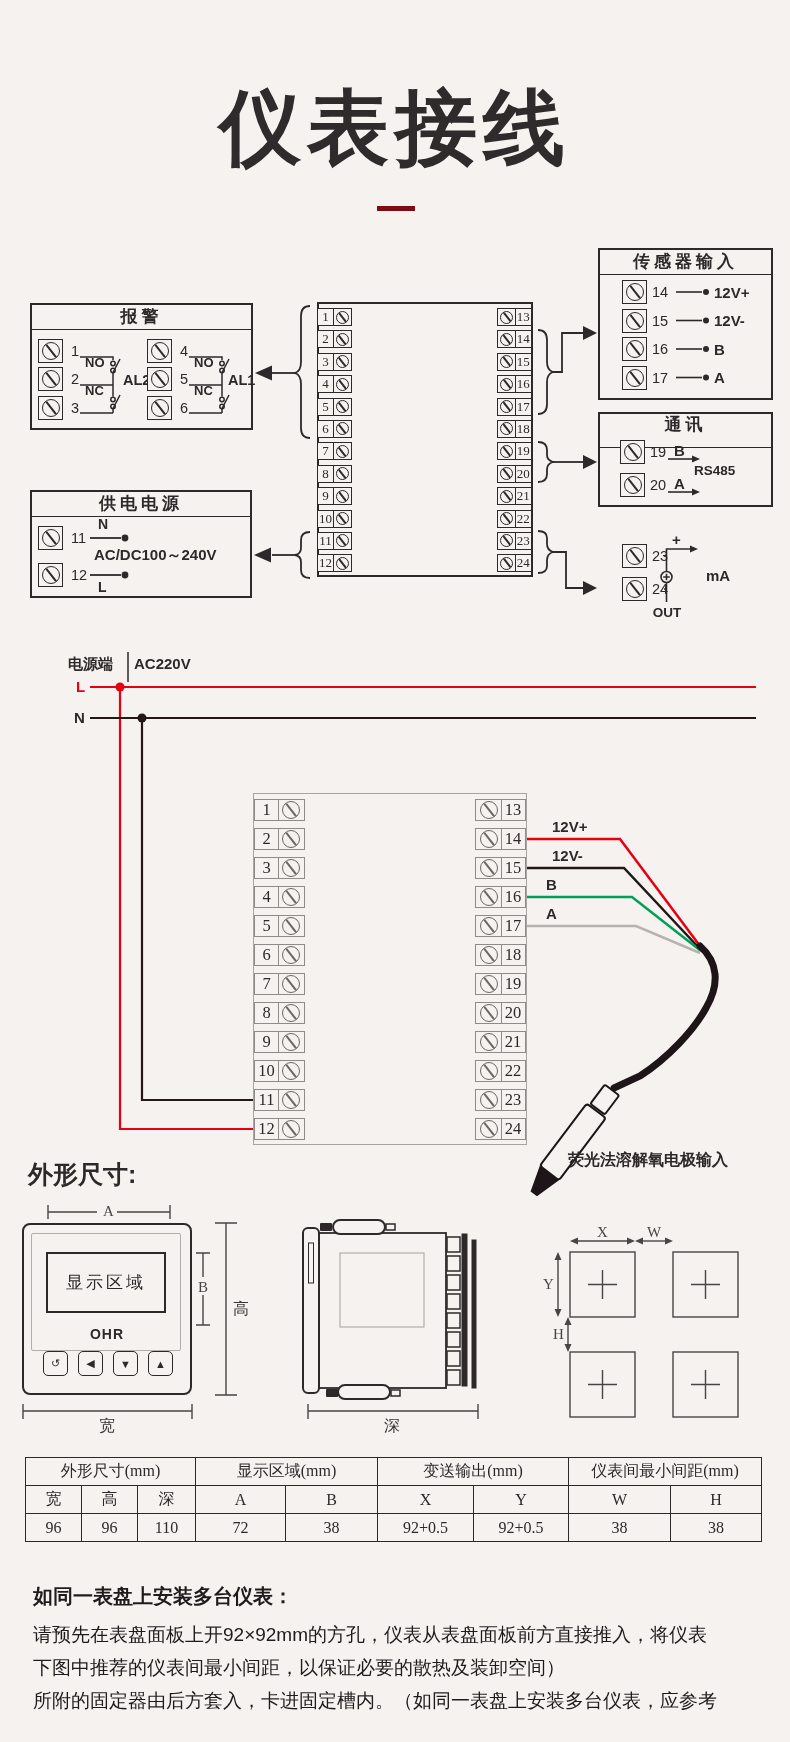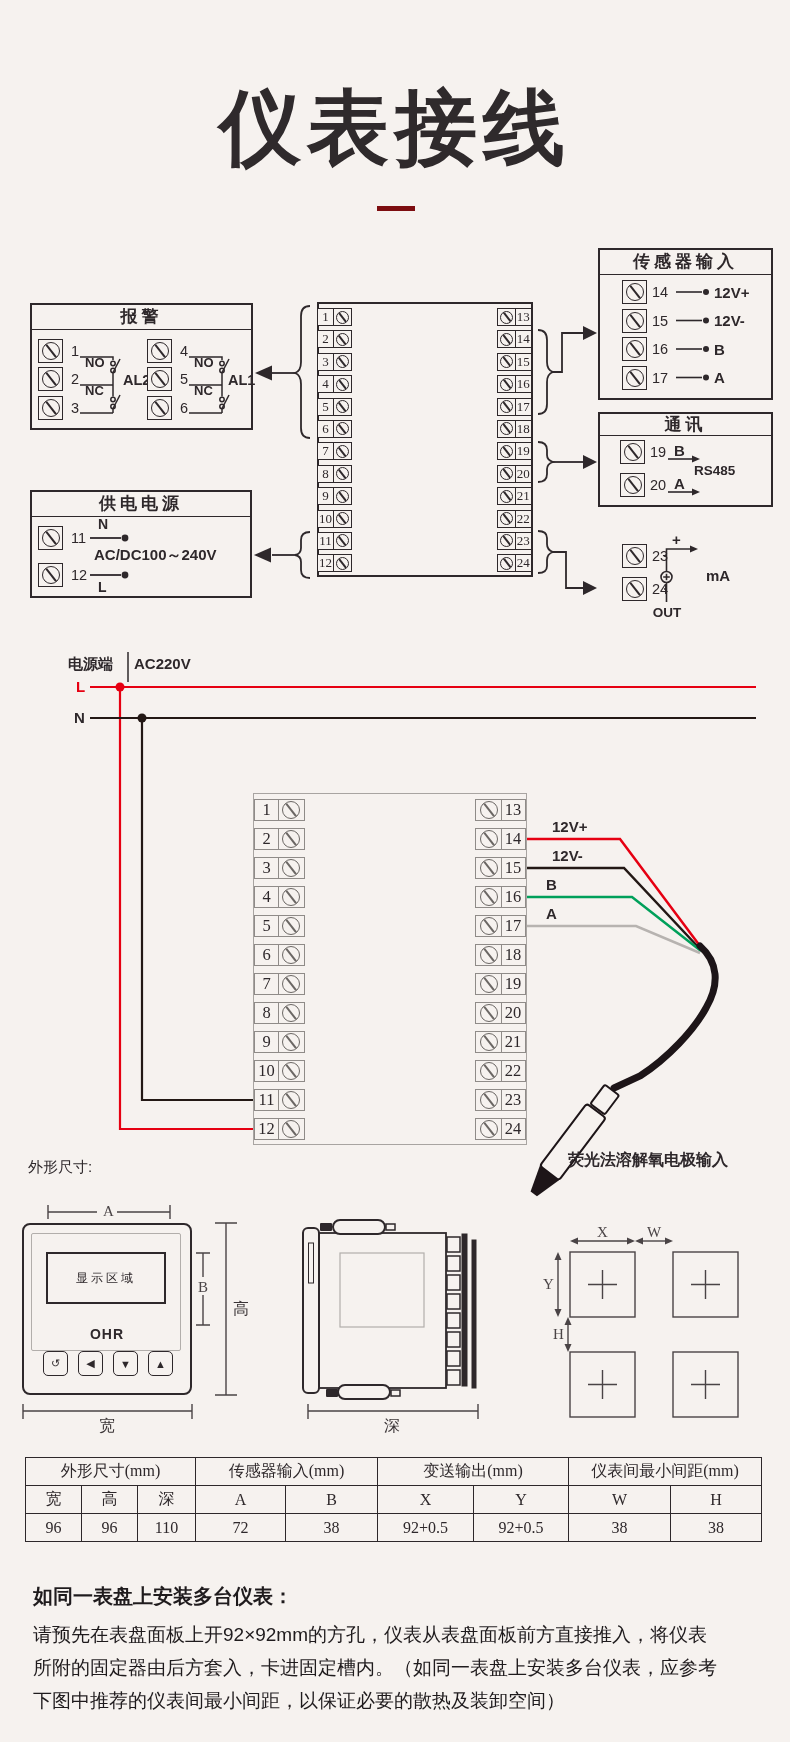--- a/index.html
+++ b/index.html
@@ -479,21 +479,21 @@
         </span>
       <span class="bnum">17</span>
     </div>
   </div>
   <span class="abs lbl" style="left:714px;top:284px">12V+</span>
   <span class="abs lbl" style="left:714px;top:312px">12V-</span>
   <span class="abs lbl" style="left:714px;top:341px">B</span>
   <span class="abs lbl" style="left:714px;top:369px">A</span>
 
   <div class="abs wbox" style="left:598px;top:412px;width:175px;height:95px">
-    <div class="wbox-title" style="height:22px;line-height:21px">通讯</div>
+    <div class="wbox-title" style="height:34px;line-height:21px">通讯</div>
   </div>
   <div class="abs" style="left:620px;top:440px">
     <div class="brow" style="margin-bottom:9px">
       <span class="scr2">
           <span class="screw" style="width:18px;height:18px"></span>
         </span>
       <span class="bnum">19</span>
     </div>
     <div class="brow">
       <span class="scr2">
@@ -701,25 +701,25 @@
         </span>
         <span class="num">24</span>
       </div>
     </div>
   <span class="abs lbl" style="left:552px;top:818px">12V+</span>
   <span class="abs lbl" style="left:552px;top:847px">12V-</span>
   <span class="abs lbl" style="left:546px;top:876px">B</span>
   <span class="abs lbl" style="left:546px;top:905px">A</span>
   <span class="abs" style="left:568px;top:1150px;font-size:16px;font-weight:700">荧光法溶解氧电极输入</span>
 
-  <span class="abs" style="left:28px;top:1158px;font-size:15px;font-weight:400">外形尺寸:</span>
+  <span class="abs" style="left:28px;top:1158px;font-size:25px;font-weight:700">外形尺寸:</span>
 
   <div class="abs" style="left:22px;top:1223px;width:170px;height:172px;border:2px solid var(--line);border-radius:8px"></div>
   <div class="abs" style="left:31px;top:1233px;width:150px;height:118px;border:1.5px solid #b2aeab;border-radius:2px"></div>
-  <div class="abs" style="left:46px;top:1252px;width:120px;height:52px;border:2px solid var(--line);display:flex;align-items:center;justify-content:center;font-size:12px;letter-spacing:3px">显示区域</div>
+  <div class="abs" style="left:46px;top:1252px;width:120px;height:61px;border:2px solid var(--line);display:flex;align-items:center;justify-content:center;font-size:17px;letter-spacing:3px">显示区域</div>
   <div class="abs" style="left:22px;top:1326px;width:170px;text-align:center;font-size:14px;font-weight:900;letter-spacing:1px">OHR</div>
   <div class="btn" style="left:43px;top:1351px">↺</div>
   <div class="btn" style="left:78px;top:1351px">◀</div>
   <div class="btn" style="left:113px;top:1351px">▼</div>
   <div class="btn" style="left:148px;top:1351px">▲</div>
 
   <span class="abs dimletter" style="left:103px;top:1203px">A</span>
   <span class="abs dimletter" style="left:198px;top:1279px">B</span>
   <span class="abs cjkdim" style="left:233px;top:1299px">高</span>
   <span class="abs cjkdim" style="left:99px;top:1416px">宽</span>
@@ -737,21 +737,21 @@
       <col style="width:90px">
         <col style="width:92px">
         <col style="width:96px">
       <col style="width:95px">
         <col style="width:102px">
         <col style="width:91px">
     </colgroup>
     <tbody>
         <tr>
       <th colspan="3">外形尺寸(mm)</th>
-      <th colspan="2">传感器输入(mm)</th>
+      <th colspan="2">显示区域(mm)</th>
       <th colspan="2">变送输出(mm)</th>
       <th colspan="2">仪表间最小间距(mm)</th>
     </tr>
     <tr>
 
     <th>宽</th>
           <th>高</th>
           <th>深</th>
           <th>A</th>
           <th>B</th>
@@ -771,17 +771,17 @@
           <td>92+0.5</td>
           <td>38</td>
           <td>38</td>
         </tr>
   </tbody>
     </table>
 
   <div class="abs install-head" style="left:33px;top:1583px">如同一表盘上安装多台仪表：</div>
   <div class="abs" style="left:33px;top:1618px;width:730px">
     <div class="install-line">请预先在表盘面板上开92×92mm的方孔，仪表从表盘面板前方直接推入，将仪表</div>
+    <div class="install-line">下图中推荐的仪表间最小间距，以保证必要的散热及装卸空间）</div>
     <div class="install-line">所附的固定器由后方套入，卡进固定槽内。（如同一表盘上安装多台仪表，应参考</div>
-    <div class="install-line">下图中推荐的仪表间最小间距，以保证必要的散热及装卸空间）</div>
   </div>
 
 </div>
 
 </body></html>

